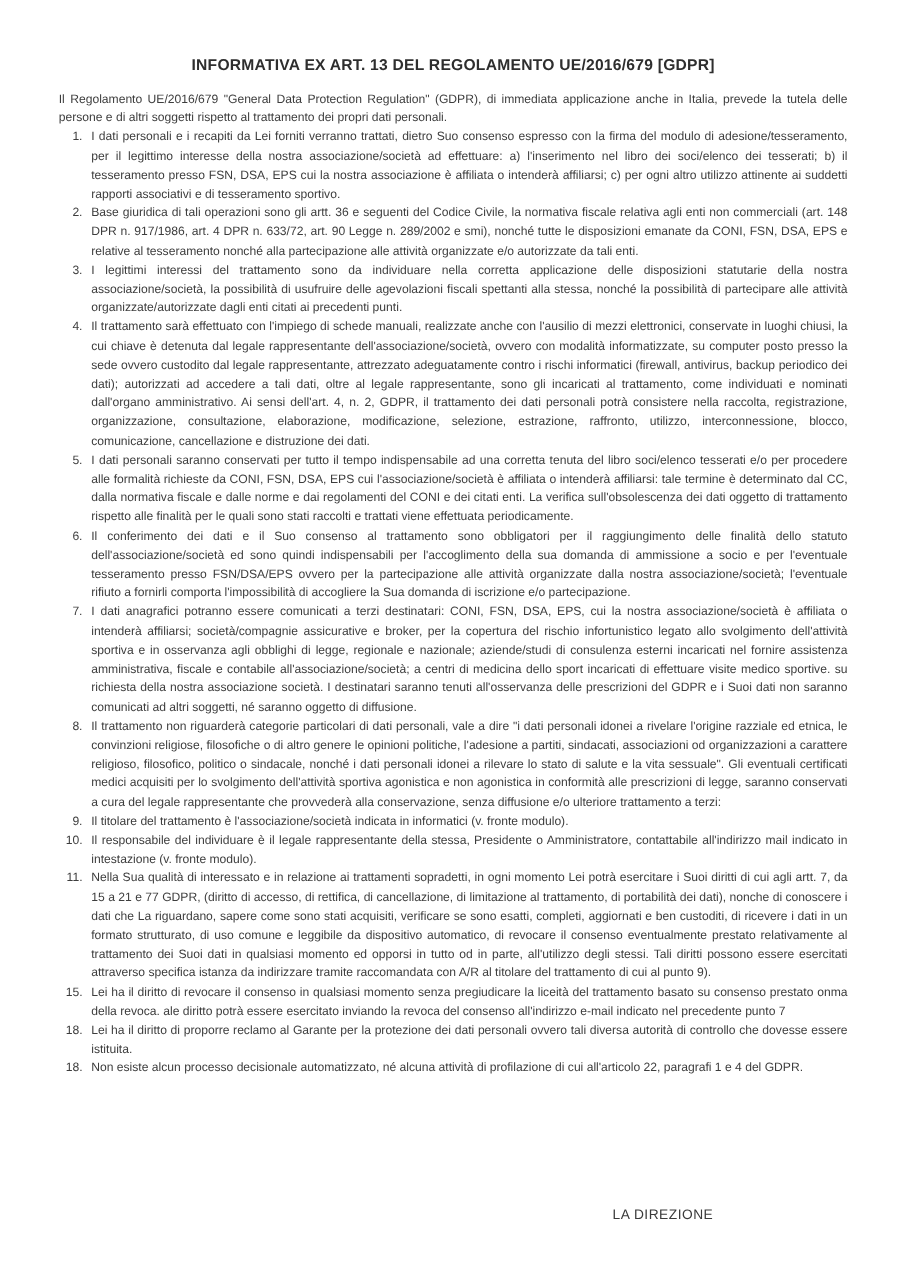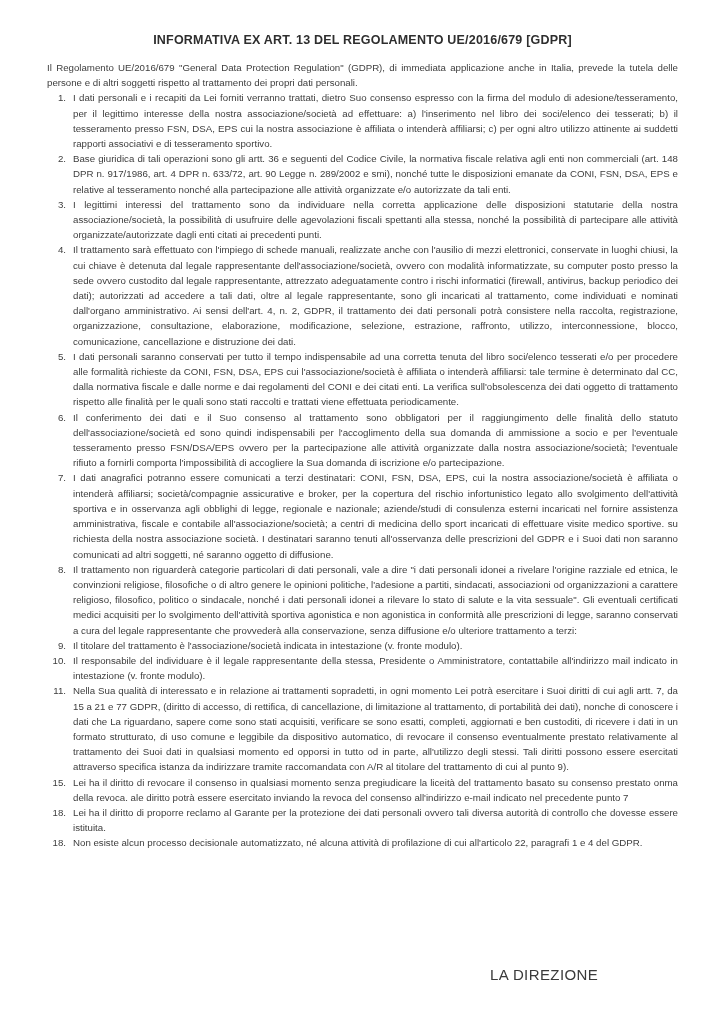--- a/index.html
+++ b/index.html
@@ -7,21 +7,21 @@
     padding: 0;
     background: #ffffff;
   }
   .page {
     position: relative;
     width: 725px;
     height: 1024px;
     margin: 0 auto;
     background: #ffffff;
     box-sizing: border-box;
-    padding: 33px 47px 0 47px;
+    padding: 45px 47px 0 47px;
     font-family: "Liberation Sans", sans-serif;
     color: #3d3d3d;
     overflow: hidden;
   }
   .title {
     margin: 0 0 13px 0;
     font-size: 12.5px;
     font-weight: bold;
     text-align: center;
     color: #2e2e2e;
@@ -48,21 +48,21 @@
     white-space: nowrap;
   }
   .body {
     flex: 1;
     text-align: justify;
   }
   .signature {
     position: absolute;
     left: 490px;
     top: 966px;
-    font-size: 15px;
+    font-size: 11px;
     letter-spacing: 0.4px;
     color: #3a3a3a;
     white-space: nowrap;
   }
 </style>
 </head>
 <body>
 
 <div class="page">
 
@@ -102,21 +102,21 @@
       <div class="item">
       <span class="num">7.</span>
       <span class="body">I dati anagrafici potranno essere comunicati a terzi destinatari: CONI, FSN, DSA, EPS, cui la nostra associazione/società è affiliata o intenderà affiliarsi; società/compagnie assicurative e broker, per la copertura del rischio infortunistico legato allo svolgimento dell'attività sportiva e in osservanza agli obblighi di legge, regionale e nazionale; aziende/studi di consulenza esterni incaricati nel fornire assistenza amministrativa, fiscale e contabile all'associazione/società; a centri di medicina dello sport incaricati di effettuare visite medico sportive. su richiesta della nostra associazione società. I destinatari saranno tenuti all'osservanza delle prescrizioni del GDPR e i Suoi dati non saranno comunicati ad altri soggetti, né saranno oggetto di diffusione.</span>
     </div>
       <div class="item">
       <span class="num">8.</span>
       <span class="body">Il trattamento non riguarderà categorie particolari di dati personali, vale a dire "i dati personali idonei a rivelare l'origine razziale ed etnica, le convinzioni religiose, filosofiche o di altro genere le opinioni politiche, l'adesione a partiti, sindacati, associazioni od organizzazioni a carattere religioso, filosofico, politico o sindacale, nonché i dati personali idonei a rilevare lo stato di salute e la vita sessuale". Gli eventuali certificati medici acquisiti per lo svolgimento dell'attività sportiva agonistica e non agonistica in conformità alle prescrizioni di legge, saranno conservati a cura del legale rappresentante che provvederà alla conservazione, senza diffusione e/o ulteriore trattamento a terzi:</span>
     </div>
       <div class="item">
       <span class="num">9.</span>
-      <span class="body">Il titolare del trattamento è l'associazione/società indicata in intestazione (v. fronte modulo).</span>
+      <span class="body">Il titolare del trattamento è l'associazione/società indicata in informatici (v. fronte modulo).</span>
     </div>
       <div class="item">
       <span class="num">10.</span>
       <span class="body">Il responsabile del individuare è il legale rappresentante della stessa, Presidente o Amministratore, contattabile all'indirizzo mail indicato in intestazione (v. fronte modulo).</span>
     </div>
       <div class="item">
       <span class="num">11.</span>
       <span class="body">Nella Sua qualità di interessato e in relazione ai trattamenti sopradetti, in ogni momento Lei potrà esercitare i Suoi diritti di cui agli artt. 7, da 15 a 21 e 77 GDPR, (diritto di accesso, di rettifica, di cancellazione, di limitazione al trattamento, di portabilità dei dati), nonche di conoscere i dati che La riguardano, sapere come sono stati acquisiti, verificare se sono esatti, completi, aggiornati e ben custoditi, di ricevere i dati in un formato strutturato, di uso comune e leggibile da dispositivo automatico, di revocare il consenso eventualmente prestato relativamente al trattamento dei Suoi dati in qualsiasi momento ed opporsi in tutto od in parte, all'utilizzo degli stessi. Tali diritti possono essere esercitati attraverso specifica istanza da indirizzare tramite raccomandata con A/R al titolare del trattamento di cui al punto 9).</span>
     </div>
       <div class="item">

